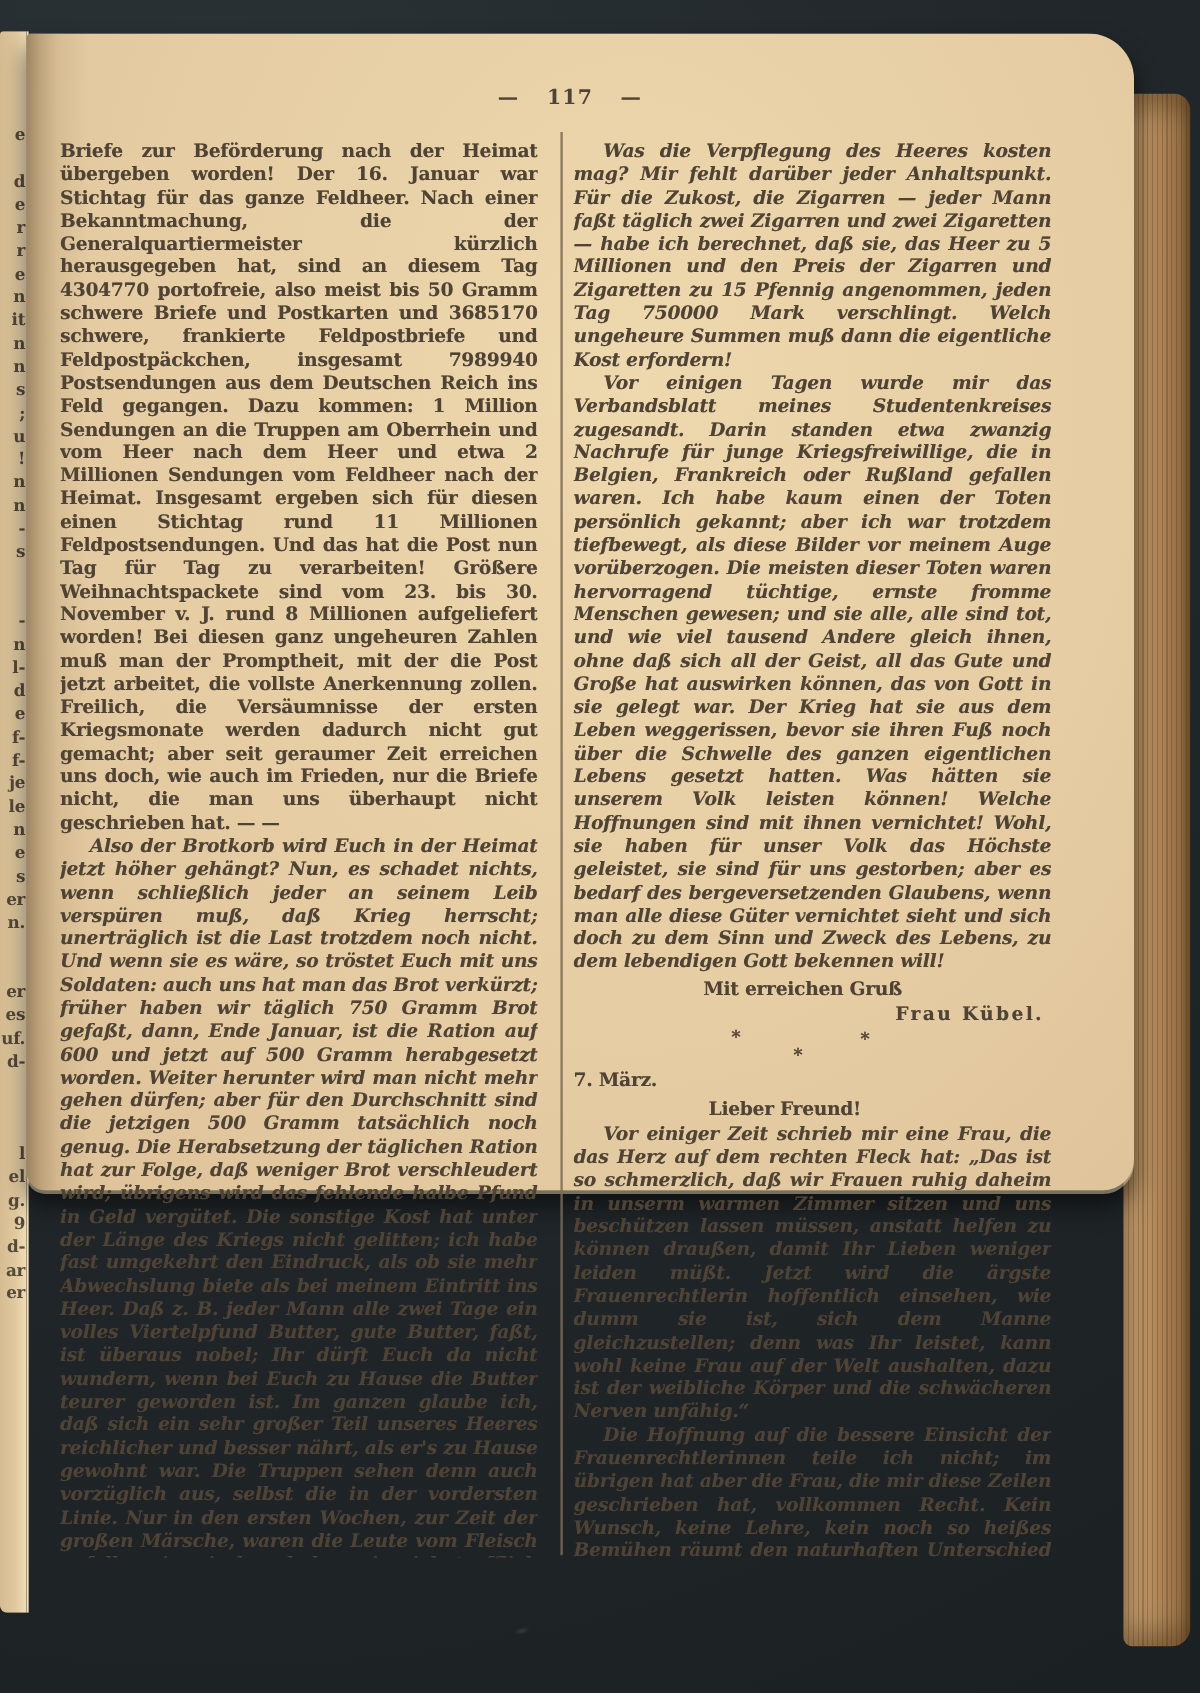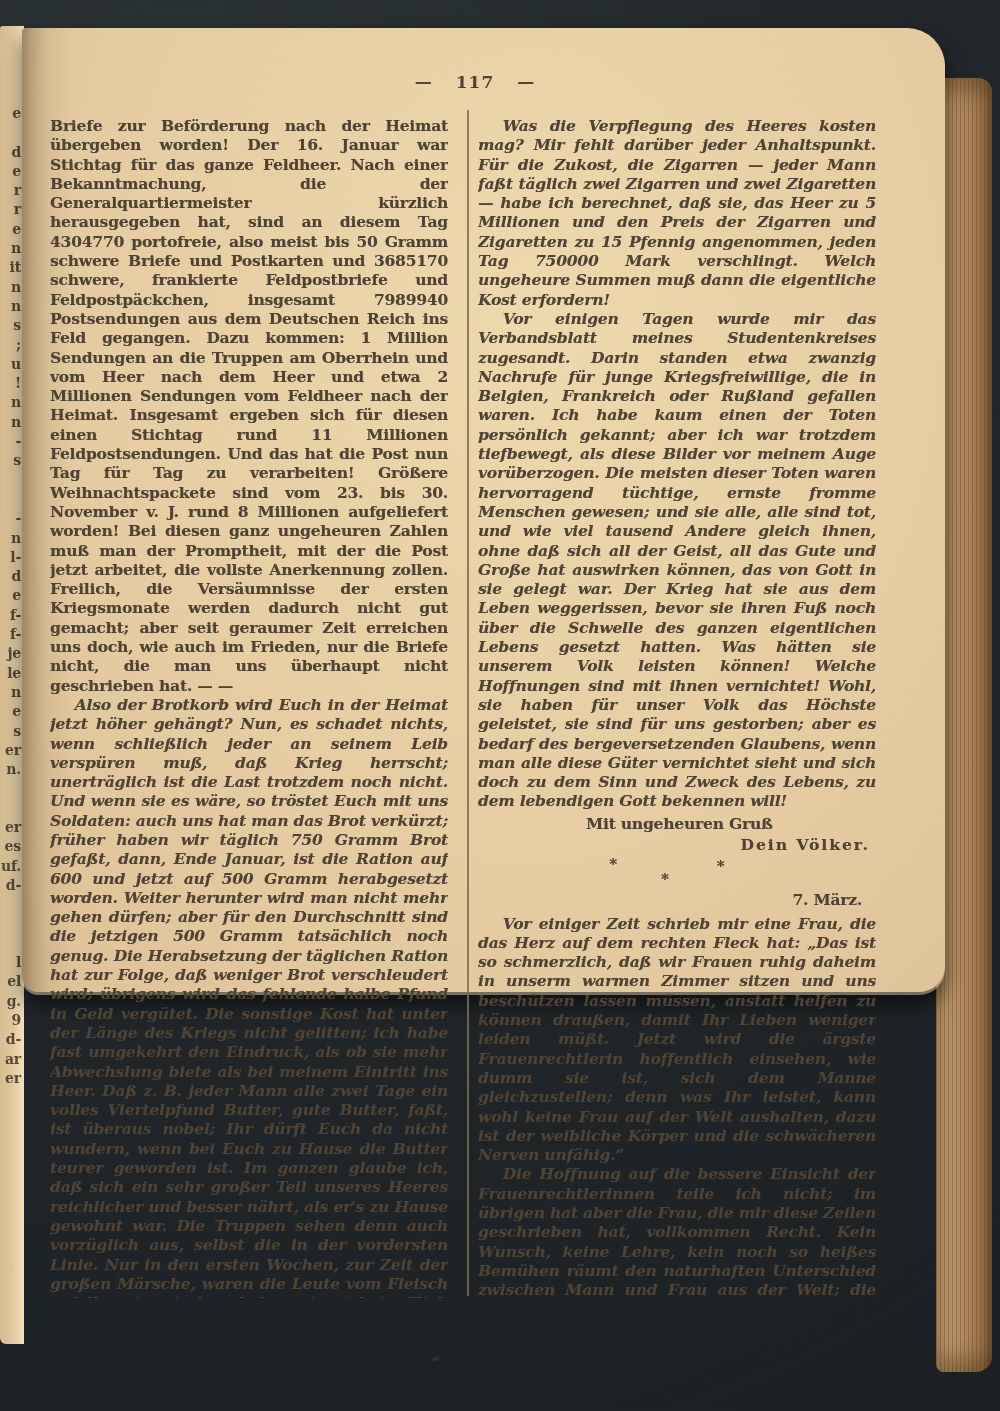--- a/index.html
+++ b/index.html
@@ -66,21 +66,21 @@
   .col.right{left:456px;}
   .col p{margin:0;}
   .col p.ind{text-indent:1.6em;font-style:italic;}
   .closing{margin:3px 0 0 108px;}
   .signature{text-align:right;padding-right:6px;letter-spacing:2px;margin-top:2px;}
   .asterisks{position:relative;height:36px;font-size:15px;}
   .asterisks span{position:absolute;}
   .asterisks .a1{left:33%;top:1px;}
   .asterisks .a2{left:60%;top:3px;}
   .asterisks .a3{left:46%;top:16px;}
-  .dateline{text-align:right;padding-right:14px;margin-bottom:4px;}
+  .dateline{text-align:left;padding-right:14px;margin-bottom:4px;}
   .salutation{text-align:center;padding-right:46px;margin-bottom:2px;}
   .pencil{
     position:absolute;left:406px;top:1328px;width:14px;height:6px;
     background:radial-gradient(ellipse, rgba(58,63,69,.75) 0%, rgba(58,63,69,0) 70%);
     transform:rotate(-14deg);
   }
 </style>
 </head>
 <body>
 
@@ -148,26 +148,27 @@
   <div class="rule"></div>
 
   <div class="col left">
     <p>Briefe zur Beförderung nach der Heimat übergeben worden! Der 16. Januar war Stichtag für das ganze Feldheer. Nach einer Bekanntmachung, die der Generalquartiermeister kürzlich herausgegeben hat, sind an diesem Tag 4304770 portofreie, also meist bis 50 Gramm schwere Briefe und Postkarten und 3685170 schwere, frankierte Feldpostbriefe und Feldpostpäckchen, insgesamt 7989940 Postsendungen aus dem Deutschen Reich ins Feld gegangen. Dazu kommen: 1 Million Sendungen an die Truppen am Oberrhein und vom Heer nach dem Heer und etwa 2 Millionen Sendungen vom Feldheer nach der Heimat. Insgesamt ergeben sich für diesen einen Stichtag rund 11 Millionen Feldpostsendungen. Und das hat die Post nun Tag für Tag zu verarbeiten! Größere Weihnachtspackete sind vom 23. bis 30. November v. J. rund 8 Millionen aufgeliefert worden! Bei diesen ganz ungeheuren Zahlen muß man der Promptheit, mit der die Post jetzt arbeitet, die vollste Anerkennung zollen. Freilich, die Versäumnisse der ersten Kriegsmonate werden dadurch nicht gut gemacht; aber seit geraumer Zeit erreichen uns doch, wie auch im Frieden, nur die Briefe nicht, die man uns überhaupt nicht geschrieben hat. — —</p>
     <p class="ind">Also der Brotkorb wird Euch in der Heimat jetzt höher gehängt? Nun, es schadet nichts, wenn schließlich jeder an seinem Leib verspüren muß, daß Krieg herrscht; unerträglich ist die Last trotzdem noch nicht. Und wenn sie es wäre, so tröstet Euch mit uns Soldaten: auch uns hat man das Brot verkürzt; früher haben wir täglich 750 Gramm Brot gefaßt, dann, Ende Januar, ist die Ration auf 600 und jetzt auf 500 Gramm herabgesetzt worden. Weiter herunter wird man nicht mehr gehen dürfen; aber für den Durchschnitt sind die jetzigen 500 Gramm tatsächlich noch genug. Die Herabsetzung der täglichen Ration hat zur Folge, daß weniger Brot verschleudert wird; übrigens wird das fehlende halbe Pfund in Geld vergütet. Die sonstige Kost hat unter der Länge des Kriegs nicht gelitten; ich habe fast umgekehrt den Eindruck, als ob sie mehr Abwechslung biete als bei meinem Eintritt ins Heer. Daß z. B. jeder Mann alle zwei Tage ein volles Viertelpfund Butter, gute Butter, faßt, ist überaus nobel; Ihr dürft Euch da nicht wundern, wenn bei Euch zu Hause die Butter teurer geworden ist. Im ganzen glaube ich, daß sich ein sehr großer Teil unseres Heeres reichlicher und besser nährt, als er's zu Hause gewohnt war. Die Truppen sehen denn auch vorzüglich aus, selbst die in der vordersten Linie. Nur in den ersten Wochen, zur Zeit der großen Märsche, waren die Leute vom Fleisch gefallen; inzwischen haben sie sich trefflich erholt. Höchstens wird darüber geklagt, daß es den Leuten — das bringt der Stellungskrieg mit sich — an ausgiebiger Bewegung fehlt.</p>
   </div>
 
   <div class="col right">
     <p class="ind">Was die Verpflegung des Heeres kosten mag? Mir fehlt darüber jeder Anhaltspunkt. Für die Zukost, die Zigarren — jeder Mann faßt täglich zwei Zigarren und zwei Zigaretten — habe ich berechnet, daß sie, das Heer zu 5 Millionen und den Preis der Zigarren und Zigaretten zu 15 Pfennig angenommen, jeden Tag 750000 Mark verschlingt. Welch ungeheure Summen muß dann die eigentliche Kost erfordern!</p>
     <p class="ind">Vor einigen Tagen wurde mir das Verbandsblatt meines Studentenkreises zugesandt. Darin standen etwa zwanzig Nachrufe für junge Kriegsfreiwillige, die in Belgien, Frankreich oder Rußland gefallen waren. Ich habe kaum einen der Toten persönlich gekannt; aber ich war trotzdem tiefbewegt, als diese Bilder vor meinem Auge vorüberzogen. Die meisten dieser Toten waren hervorragend tüchtige, ernste fromme Menschen gewesen; und sie alle, alle sind tot, und wie viel tausend Andere gleich ihnen, ohne daß sich all der Geist, all das Gute und Große hat auswirken können, das von Gott in sie gelegt war. Der Krieg hat sie aus dem Leben weggerissen, bevor sie ihren Fuß noch über die Schwelle des ganzen eigentlichen Lebens gesetzt hatten. Was hätten sie unserem Volk leisten können! Welche Hoffnungen sind mit ihnen vernichtet! Wohl, sie haben für unser Volk das Höchste geleistet, sie sind für uns gestorben; aber es bedarf des bergeversetzenden Glaubens, wenn man alle diese Güter vernichtet sieht und sich doch zu dem Sinn und Zweck des Lebens, zu dem lebendigen Gott bekennen will!</p>
-    <div class="closing">Mit ungeheuren Gruß</div>
-    <div class="signature">Dein Völker.</div>
+    <div class="closing">Mit erreichen Gruß</div>
+    <div class="signature">Frau Kübel.</div>
     <div class="asterisks">
       <span class="a1">*</span>
       <span class="a2">*</span>
       <span class="a3">*</span>
     </div>
     <div class="dateline">7. März.</div>
+    <div class="salutation">Lieber Freund!</div>
     <p class="ind">Vor einiger Zeit schrieb mir eine Frau, die das Herz auf dem rechten Fleck hat: „Das ist so schmerzlich, daß wir Frauen ruhig daheim in unserm warmen Zimmer sitzen und uns beschützen lassen müssen, anstatt helfen zu können draußen, damit Ihr Lieben weniger leiden müßt. Jetzt wird die ärgste Frauenrechtlerin hoffentlich einsehen, wie dumm sie ist, sich dem Manne gleichzustellen; denn was Ihr leistet, kann wohl keine Frau auf der Welt aushalten, dazu ist der weibliche Körper und die schwächeren Nerven unfähig.“</p>
     <p class="ind">Die Hoffnung auf die bessere Einsicht der Frauenrechtlerinnen teile ich nicht; im übrigen hat aber die Frau, die mir diese Zeilen geschrieben hat, vollkommen Recht. Kein Wunsch, keine Lehre, kein noch so heißes Bemühen räumt den naturhaften Unterschied zwischen Mann und Frau aus der Welt; die Schlachten, die letzten Entscheidungen im Leben der Völker, ficht der Mann, nicht die Frau durch, der Mann mit seiner überlegenen Körperkraft: das hat der Krieg unwiderleglich dargetan. Die gesunden Nerven, die straffen Muskeln, die starken Knochen, die großen</p>
   </div>
 
   <div class="pencil"></div>
 </div>
 
 </body></html>

